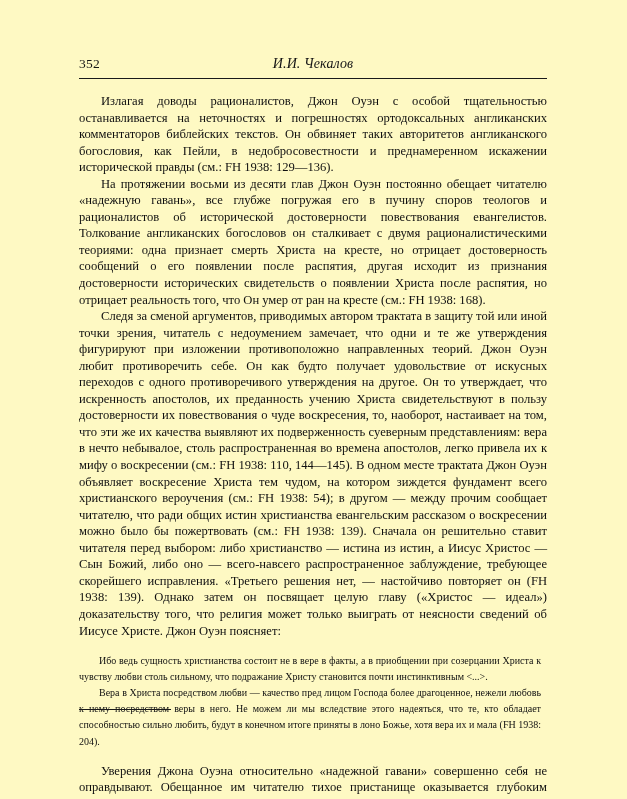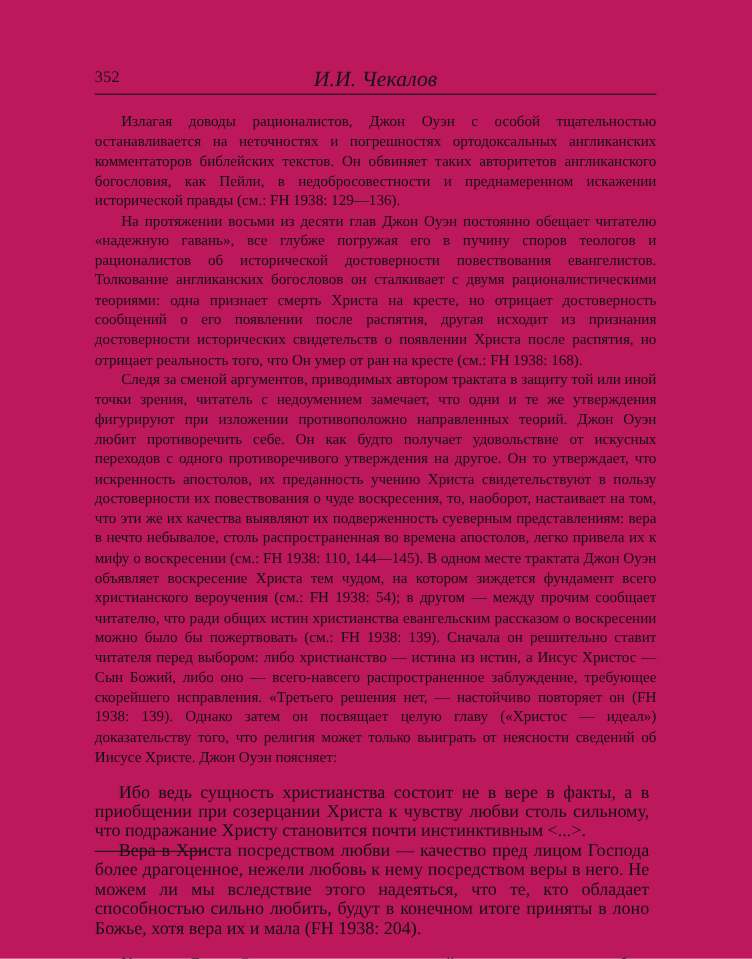--- a/index.html
+++ b/index.html
@@ -12,42 +12,42 @@
     background: #ffffff;
     font-family: "Liberation Serif", "DejaVu Serif", serif;
     color: #111111;
     overflow: hidden;
   }
 
   .page {
     position: relative;
     width: 627px;
     height: 799px;
-    background: #be185d;
+    background: #fef9c3;
   }
 
   
   .running-head {
     position: absolute;
     left: 79px;
     top: 56px;
     width: 468px;
     height: 22px;
     display: flex;
     align-items: baseline;
     justify-content: space-between;
   }
   .folio {
     font-size: 13.5px;
     letter-spacing: 0.2px;
     color: #141414;
   }
   .head-author {
     font-style: italic;
-    font-size: 18px;
+    font-size: 14px;
     color: #141414;
     letter-spacing: 0.1px;
     
     position: absolute;
     left: 0;
     right: 0;
     text-align: center;
   }
   .head-rule {
     position: absolute;
@@ -77,21 +77,21 @@
     color: #101010;
   }
 
   .quote-block {
     margin-top: 14px;
     margin-bottom: 13px;
     width: 462px;
   }
   .quote-block p {
     margin: 0;
-    font-size: 15px;
+    font-size: 10px;
     line-height: 16.1px;
     text-align: justify;
     text-indent: 20px;
     color: #101010;
   }
 
   .after-quote {
     margin-top: 13px;
   }
 

